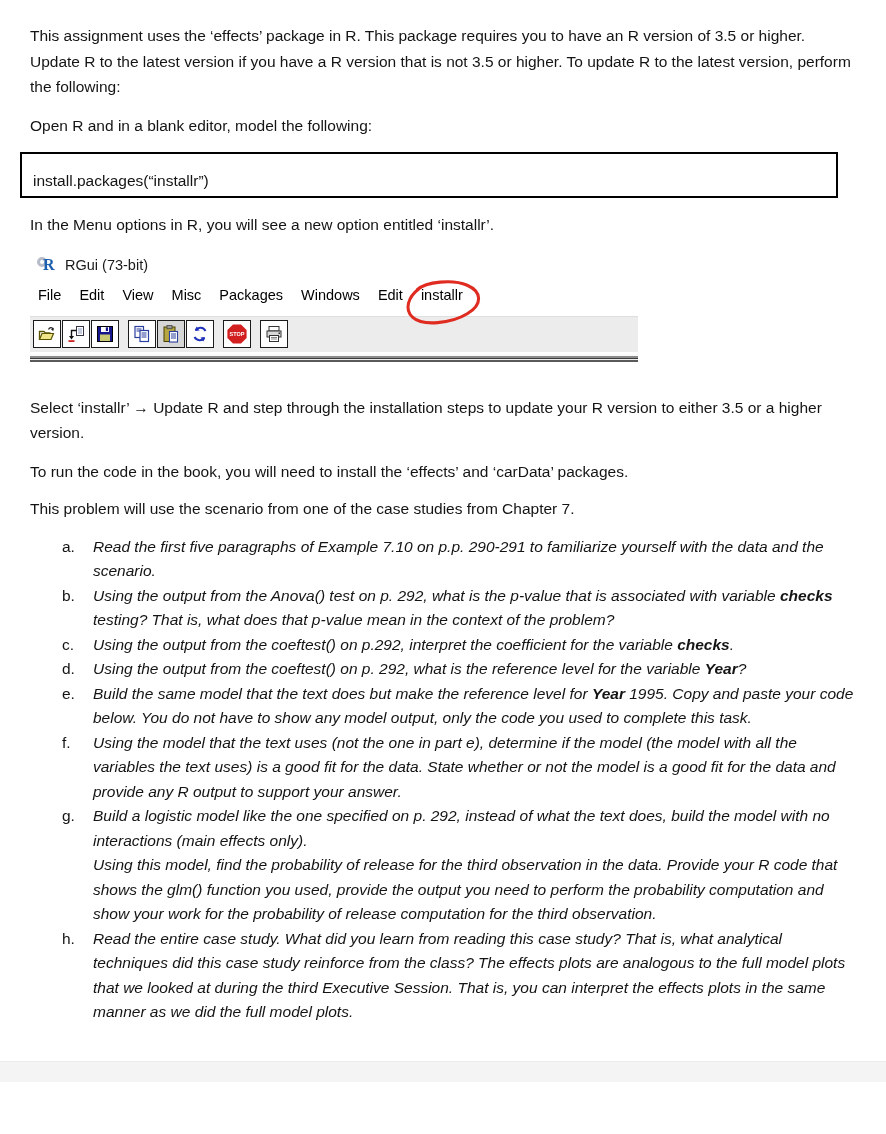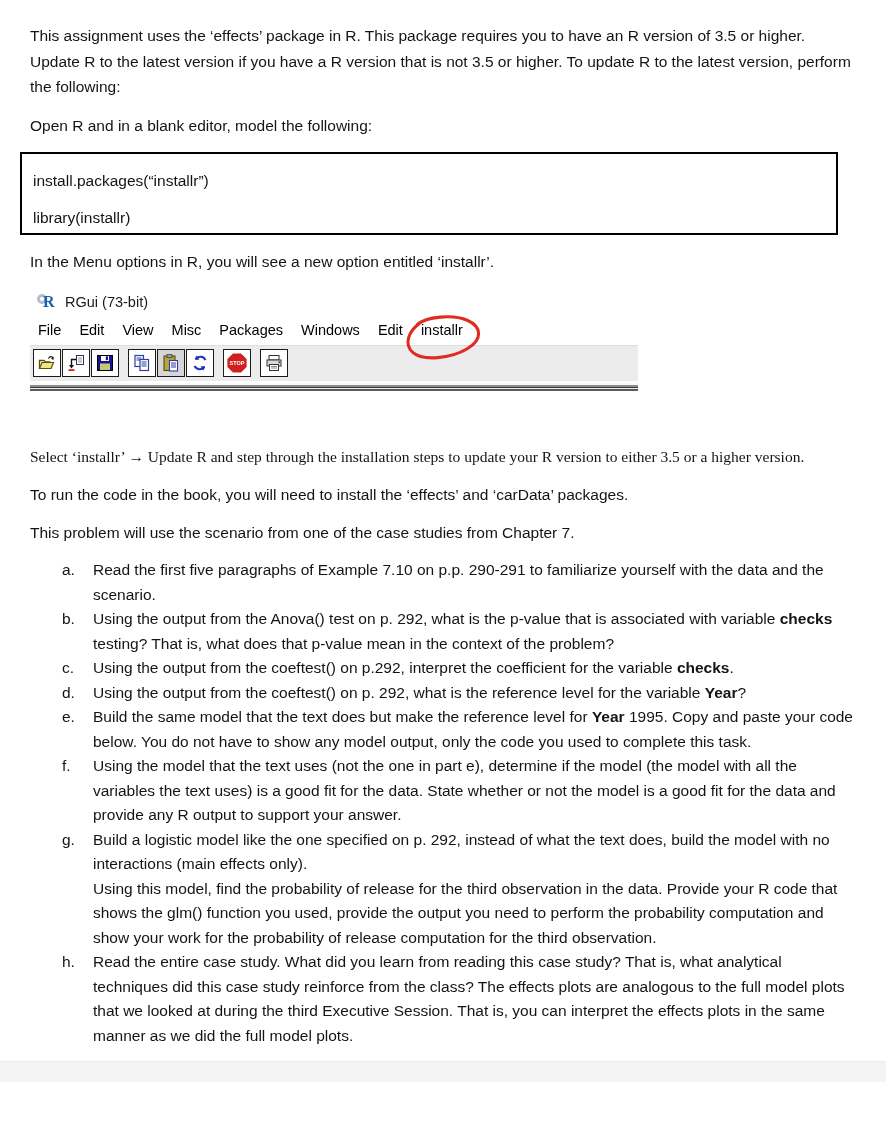--- a/index.html
+++ b/index.html
@@ -6,42 +6,42 @@
   html,body { background:#fff; }
   .page {
     position:relative; width:886px; height:1082px; overflow:hidden;
     background:#ffffff; color:#111;
     font-family:"Liberation Sans", sans-serif;
   }
   .para { margin:0 30px; font-size:15.5px; line-height:25.5px; color:#141414; }
   #para-intro   { margin-top:23px; }
   #para-open-r  { margin-top:13px; }
   #para-menu-note { margin-top:14px; }
-  #para-select  { margin-top:52px;font-family:Liberation Serif, serif; }
+  #para-select  { margin-top:32px; }
   #para-runcode { margin-top:13px; }
   #para-problem { margin-top:12px; }
 
   .code-box {
     margin:14px 48px 0 20px; border:2px solid #000; background:#fff;
     padding:5px 11px;
   }
   .code-line { font-size:15.5px; line-height:20px; color:#141414;margin-top:12px; }
   .code-line + .code-line { margin-top:17px; }
 
   
   .rgui { margin:14px 0 0 30px; width:608px; }
   .rgui-titlebar { height:27px; display:flex; align-items:center; gap:7px; padding-left:7px; background:#fff; }
   .r-logo { position:relative; width:21px; height:20px; flex:none; }
   .r-ring { position:absolute; left:0; top:2px; width:10px; height:10px;
             border:3.4px solid #b7bcc8; border-radius:50%; }
   .r-letter { position:absolute; left:6px; top:0px; font-family:"Liberation Serif", serif;
               font-weight:bold; font-size:16px; line-height:20px; color:#1c5fae; }
   .rgui-title-text { font-size:14.5px; color:#1a1a1a; }
 
-  .rgui-menubar { height:29px; display:flex; align-items:center; padding-left:8px; background:#fff; }
+  .rgui-menubar { height:29px; display:flex; padding-left:8px; background:#fff;margin-top:8px; }
   .menu-item { font-size:14.5px; color:#000; padding:0 9px; position:relative; }
   .menu-item:first-child { padding-left:0; }
   .hand-circle { position:absolute; left:-14px; top:-8px; width:92px; height:50px;
                  z-index:5; pointer-events:none; overflow:visible; }
 
   .rgui-toolbar { height:36px; background:#ececec; border-top:1px solid #dedede;
                   display:flex; align-items:center; padding-left:3px; }
   .tb-btn { width:28px; height:28px; background:#fff; border:1px solid #1b1b1b;
             display:flex; align-items:center; justify-content:center; margin-right:1px; flex:none; }
   .tb-btn.pressed { background:#d6d6d6; }
@@ -53,38 +53,37 @@
   .stop-text { color:#fff; font-size:5.5px; font-weight:bold; font-family:"Liberation Sans", sans-serif; }
 
   .rgui-bottom { height:9px; margin-top:2px;
     background:linear-gradient(to bottom,#fafafa 0 2px,#8c8c8c 2px 4px,#3c3c3c 4px 5px,
                #ececec 5px 6px,#5a5a5a 6px 8px,#ffffff 8px 9px); }
 
   
   .tasks { margin:13px 28px 0 62px; }
   .task-row { display:flex; }
   .task-label { width:31px; flex:none; font-size:15.5px; line-height:24.5px; color:#141414; }
-  .task-text { flex:1; font-size:15.5px; line-height:24.5px; color:#141414; }
+  .task-text { flex:1; font-size:15.5px; line-height:24.5px; color:#141414;font-style:italic; }
   .task-text span { white-space:pre-line; }
   .task-text .b { font-weight:bold; }
 
   .footer-strip { position:absolute; left:0; bottom:0; width:100%; height:21px;
                   background:#f4f4f4; border-top:1px solid #ececec; }
 </style>
 </head>
 <body>
 
 <div class="page">
 
   <p class="para" id="para-intro">This assignment uses the ‘effects’ package in R. This package requires you to have an R version of 3.5 or higher. Update R to the latest version if you have a R version that is not 3.5 or higher. To update R to the latest version, perform the following:</p>
   <p class="para" id="para-open-r">Open R and in a blank editor, model the following:</p>
 
   <div class="code-box" id="code-box">
       <div class="code-line">install.packages(“installr”)</div>
-      <div class="code-line">library(installr)</div>
     </div>
 
   <p class="para" id="para-menu-note">In the Menu options in R, you will see a new option entitled ‘installr’.</p>
 
   <div class="rgui">
     <div class="rgui-titlebar">
       <span class="r-logo">
         <span class="r-ring"></span>
         <span class="r-letter">R</span>
       </span>

